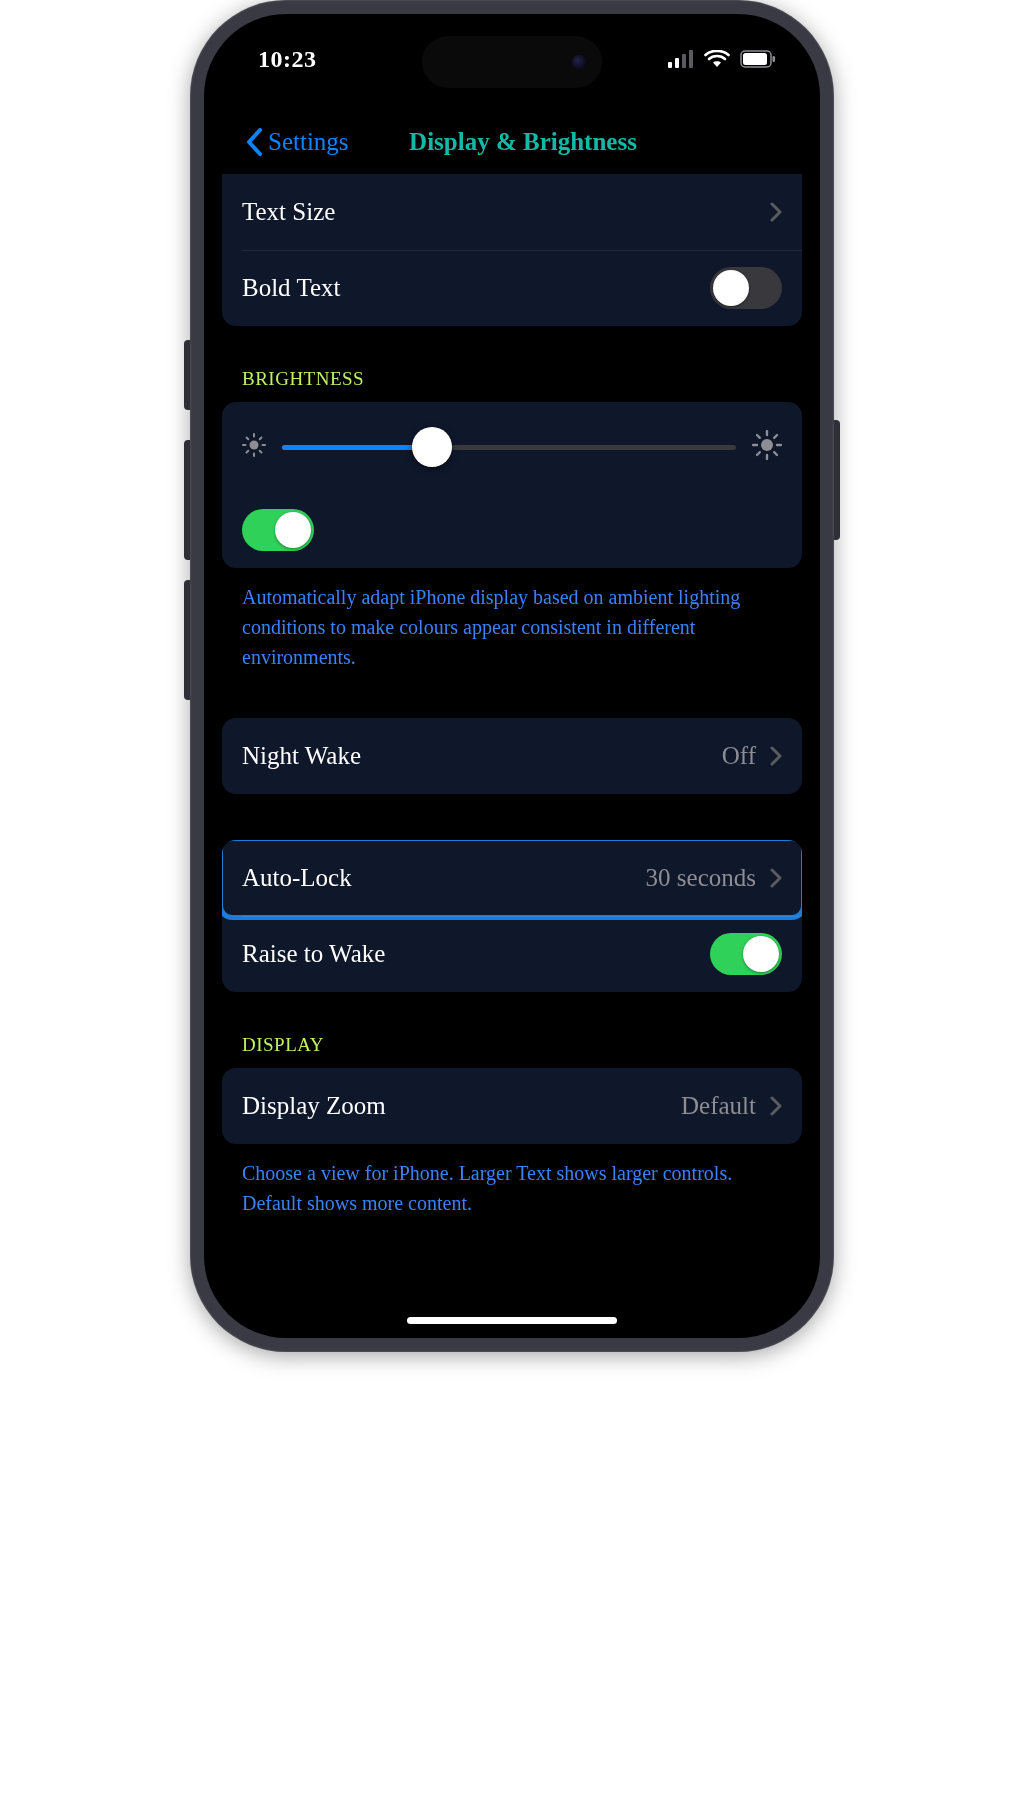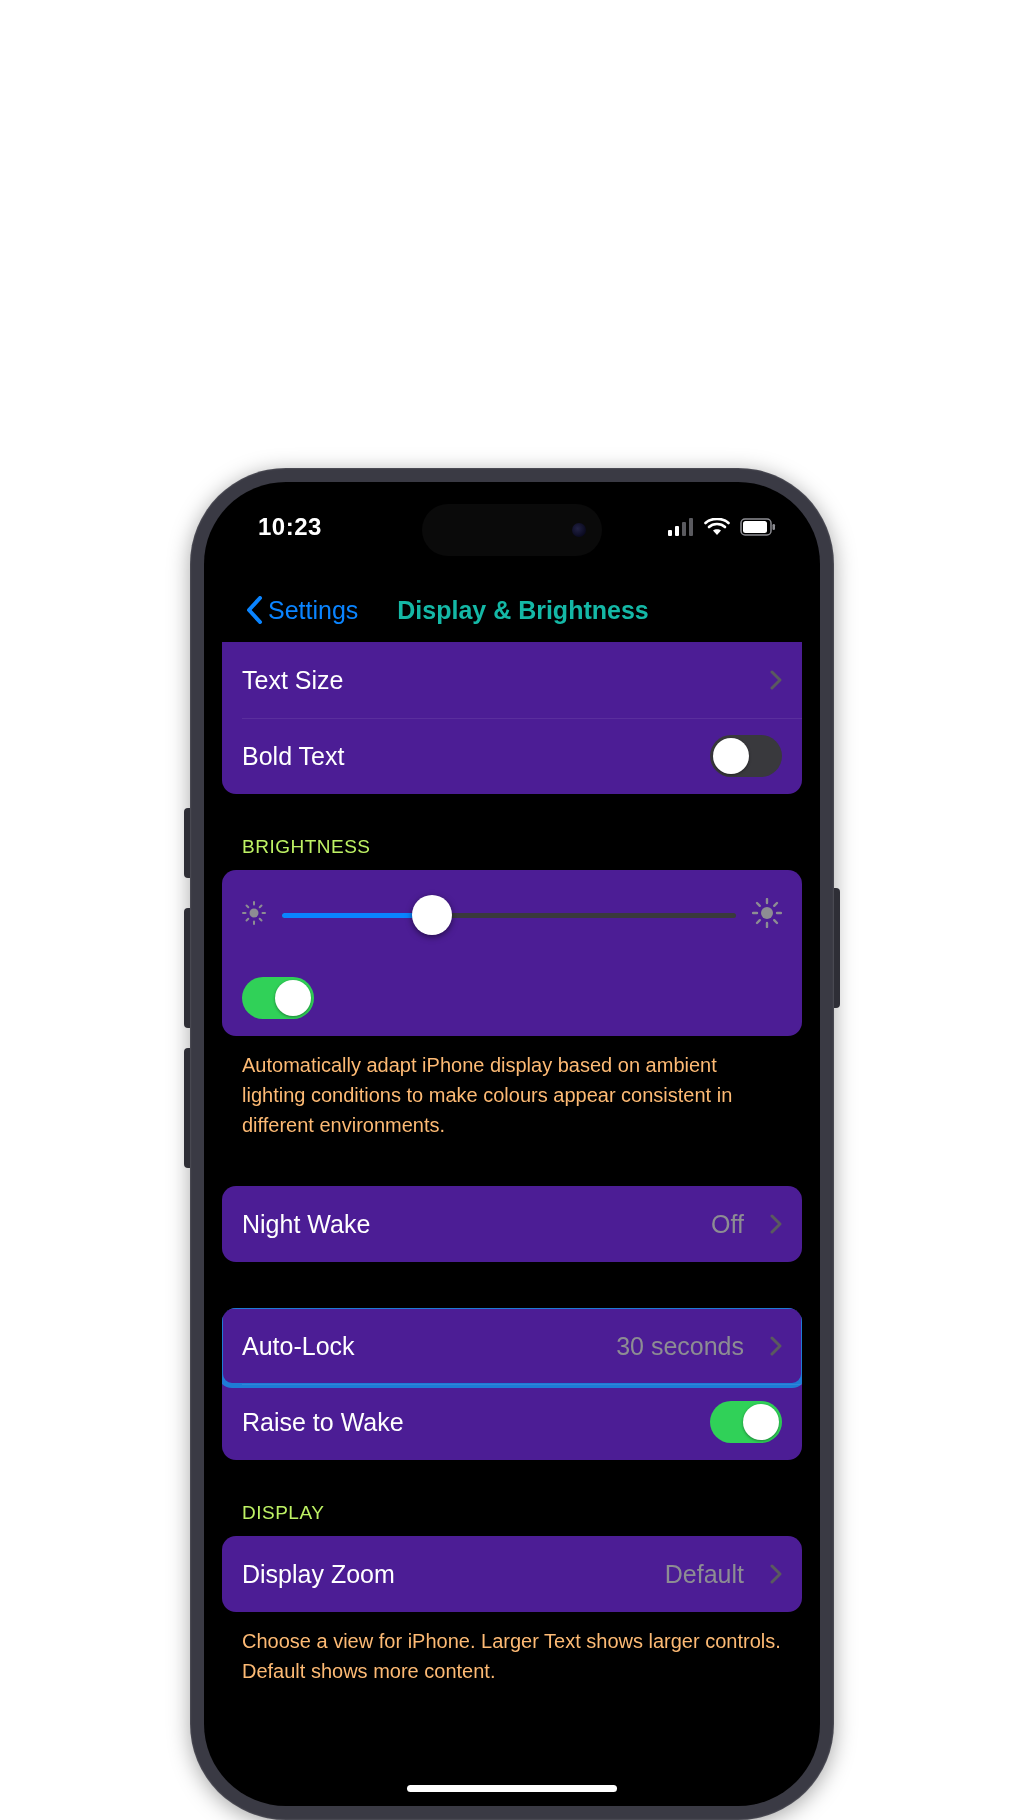--- a/index.html
+++ b/index.html
@@ -6,22 +6,23 @@
   html, body {
     width: 1024px;
     height: 1820px;
     background: #ffffff;
     font-family: -apple-system, "Helvetica Neue", Helvetica, Arial, sans-serif;
   }
   .stage {
     width: 1024px;
     height: 1820px;
     display: flex;
-    align-items: flex-end;
+    align-items: flex-start;
     justify-content: center;
+    font-family: Liberation Serif, serif;
   }
   .phone {
     width: 644px;
     height: 1352px;
     background: #3a3a44;
     border-radius: 96px;
     padding: 14px;
     box-shadow: 0 4px 22px rgba(0,0,0,0.35), inset 0 0 2px rgba(255,255,255,0.3);
     position: relative;
   }
@@ -133,21 +134,21 @@
   }
 
   .content {
     position: absolute;
     top: 160px; left: 0; right: 0; bottom: 0;
     overflow: hidden;
     padding: 0 18px;
   }
 
   .group {
-    background: #4c1d95;
+    background: #0f172a;
     border-radius: 14px;
     overflow: hidden;
     margin-bottom: 0;
   }
   .group-top-clipped {
     border-top-left-radius: 0;
     border-top-right-radius: 0;
   }
   .row {
     min-height: 76px;
@@ -159,21 +160,21 @@
     position: relative;
   }
   .row + .row::before {
     content: "";
     position: absolute;
     left: 20px; right: 0; top: 0;
     height: 1px;
     background: rgba(255,255,255,0.08);
   }
   .row .label { flex: 1; }
-  .row .value { color: #8d8d93; font-size: 25px; margin-right: 26px; }
+  .row .value { color: #8d8d93; font-size: 25px; margin-right: 14px; }
   .chevron {
     color: #5a5a5f;
   }
   .chevron svg { display:block; }
 
   .toggle {
     width: 72px; height: 42px;
     border-radius: 21px;
     position: relative;
     flex-shrink: 0;
@@ -192,21 +193,21 @@
   .toggle.on  .knob { right: 3px; }
 
   .section-header {
     color: #bef264;
     font-size: 19px;
     letter-spacing: 0.5px;
     padding: 42px 20px 12px 20px;
     text-transform: uppercase;
   }
   .section-footer {
-    color: #fdba74;
+    color: #3b82f6;
     font-size: 20px;
     line-height: 1.5;
     padding: 14px 20px 0 20px;
   }
 
   .slider-row {
     height: 90px;
     display: flex;
     align-items: center;
     padding: 0 20px;

